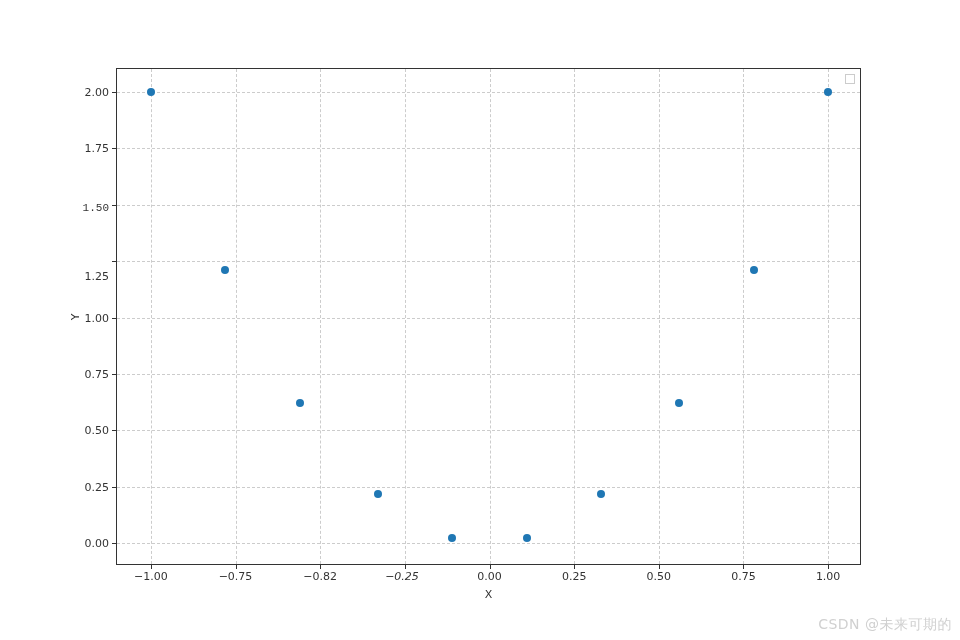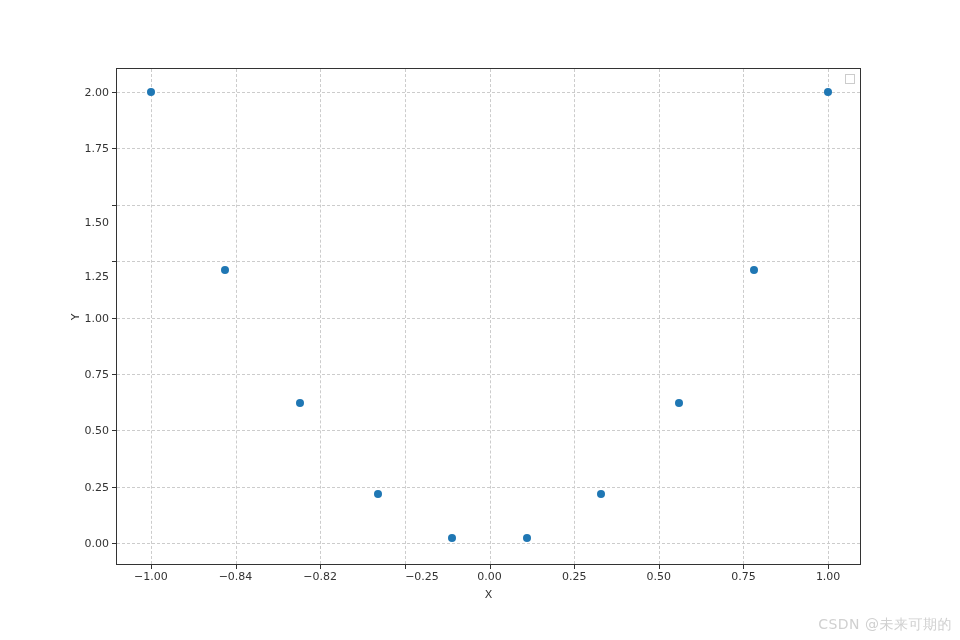--- a/index.html
+++ b/index.html
@@ -114,27 +114,27 @@
 <div class="figure">
   <div class="plot-area" id="plot" style="left: 116px; top: 68px; width: 745px; height: 497px;">
     <div class="legend-box"></div>
     <span class="axis-label-x">X</span>
     <span class="axis-label-y">Y</span>
   <div class="gridline-v" style="left: 33.8636px;"></div>
       <div class="tick-mark-x" style="left: 33.8636px;"></div>
       <div class="tick-label-x" style="left: 33.8636px;">−1.00</div>
       <div class="gridline-v" style="left: 118.523px;"></div>
       <div class="tick-mark-x" style="left: 118.523px;"></div>
-      <div class="tick-label-x" style="left: 118.523px;">−0.84</div>
+      <div class="tick-label-x" style="left: 118.523px;">−0.75</div>
       <div class="gridline-v" style="left: 203.182px;"></div>
       <div class="tick-mark-x" style="left: 203.182px;"></div>
       <div class="tick-label-x" style="left: 203.182px;">−0.82</div>
       <div class="gridline-v" style="left: 287.841px;"></div>
       <div class="tick-mark-x" style="left: 287.841px;"></div>
-      <div class="tick-label-x" style="left: 305px;">−0.25</div>
+      <div class="tick-label-x" style="left: 285px; font-style: italic;">−0.25</div>
       <div class="gridline-v" style="left: 372.5px;"></div>
       <div class="tick-mark-x" style="left: 372.5px;"></div>
       <div class="tick-label-x" style="left: 372.5px;">0.00</div>
       <div class="gridline-v" style="left: 457.159px;"></div>
       <div class="tick-mark-x" style="left: 457.159px;"></div>
       <div class="tick-label-x" style="left: 457.159px;">0.25</div>
       <div class="gridline-v" style="left: 541.818px;"></div>
       <div class="tick-mark-x" style="left: 541.818px;"></div>
       <div class="tick-label-x" style="left: 541.818px;">0.50</div>
       <div class="gridline-v" style="left: 626.477px;"></div>
@@ -156,21 +156,21 @@
       <div class="tick-mark-y" style="top: 304.977px;"></div>
       <div class="tick-label-y" style="top: 304.977px;">0.75</div>
       <div class="gridline-h" style="top: 248.5px;"></div>
       <div class="tick-mark-y" style="top: 248.5px;"></div>
       <div class="tick-label-y" style="top: 248.5px;">1.00</div>
       <div class="gridline-h" style="top: 192.023px;"></div>
       <div class="tick-mark-y" style="top: 192.023px;"></div>
       <div class="tick-label-y" style="top: 207px;">1.25</div>
       <div class="gridline-h" style="top: 135.545px;"></div>
       <div class="tick-mark-y" style="top: 135.545px;"></div>
-      <div class="tick-label-y" style="top: 153px;">1.50</div>
+      <div class="tick-label-y" style="top: 139px; font-family: Liberation Mono, monospace;">1.50</div>
       <div class="gridline-h" style="top: 79.0682px;"></div>
       <div class="tick-mark-y" style="top: 79.0682px;"></div>
       <div class="tick-label-y" style="top: 79.0682px; margin-left: 36px;">1.75</div>
       <div class="gridline-h" style="top: 22.5909px;"></div>
       <div class="tick-mark-y" style="top: 22.5909px;"></div>
       <div class="tick-label-y" style="top: 22.5909px;">2.00</div>
       <div class="point" style="left: 33.8636px; top: 22.5909px; background: rgb(31, 119, 180);"></div>
       <div class="point" style="left: 108.364px; top: 201.059px; background: rgb(31, 119, 180);"></div>
       <div class="point" style="left: 182.864px; top: 334.345px; background: rgb(31, 119, 180);"></div>
       <div class="point" style="left: 260.75px; top: 424.709px; background: rgb(31, 119, 180);"></div>

